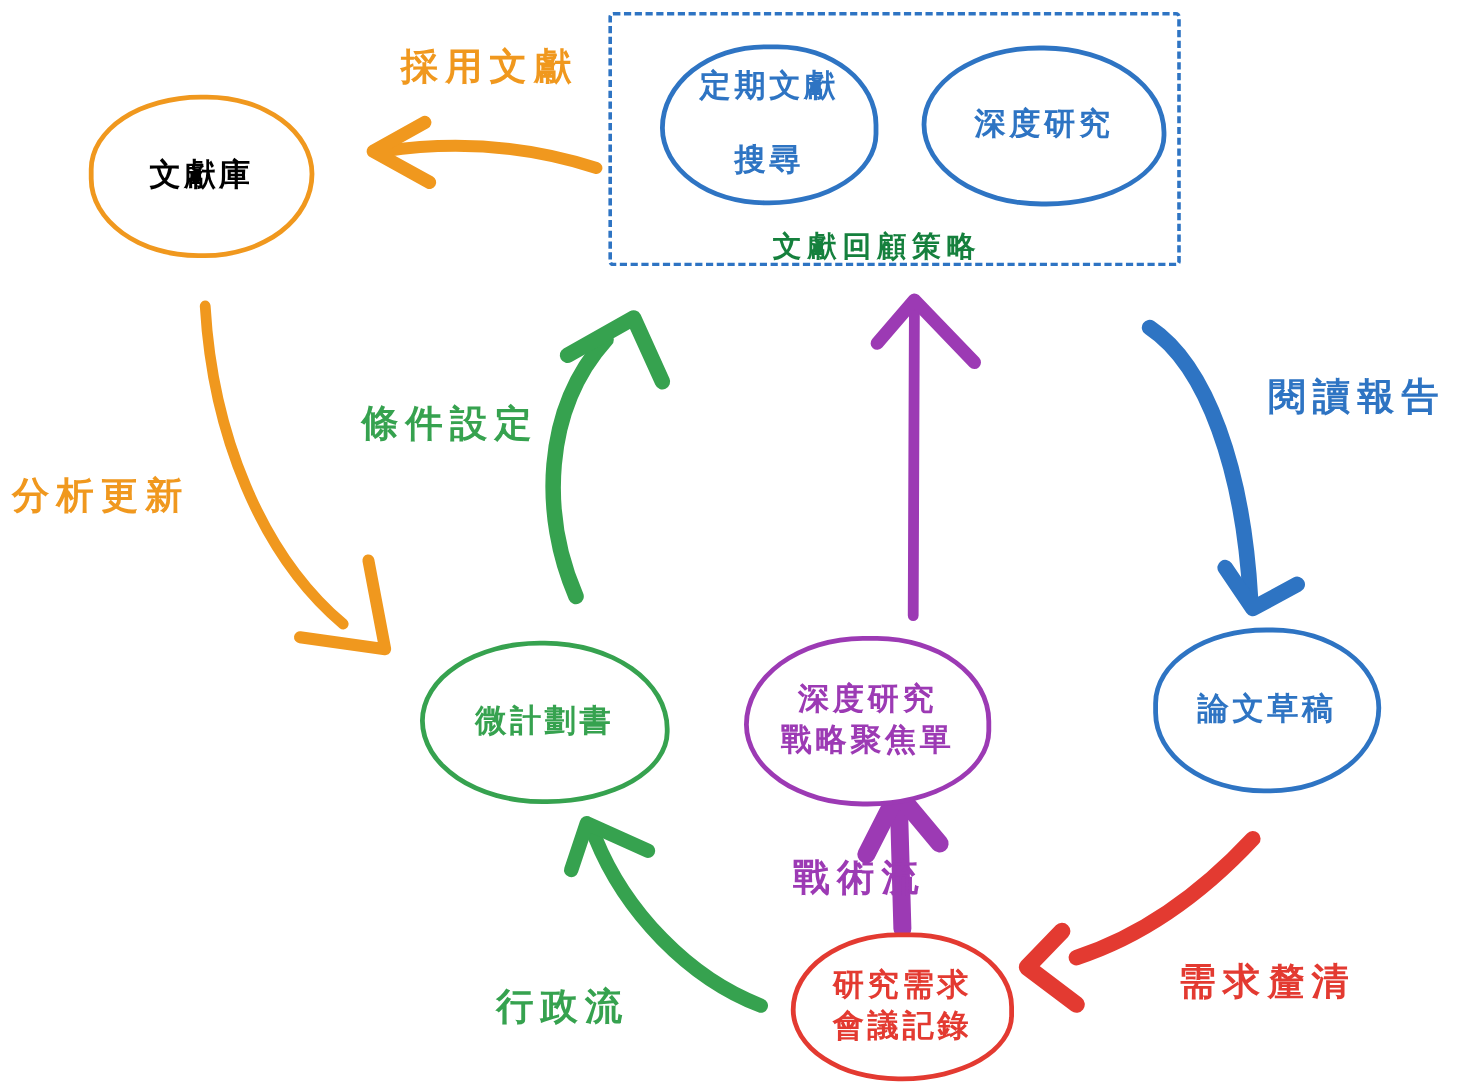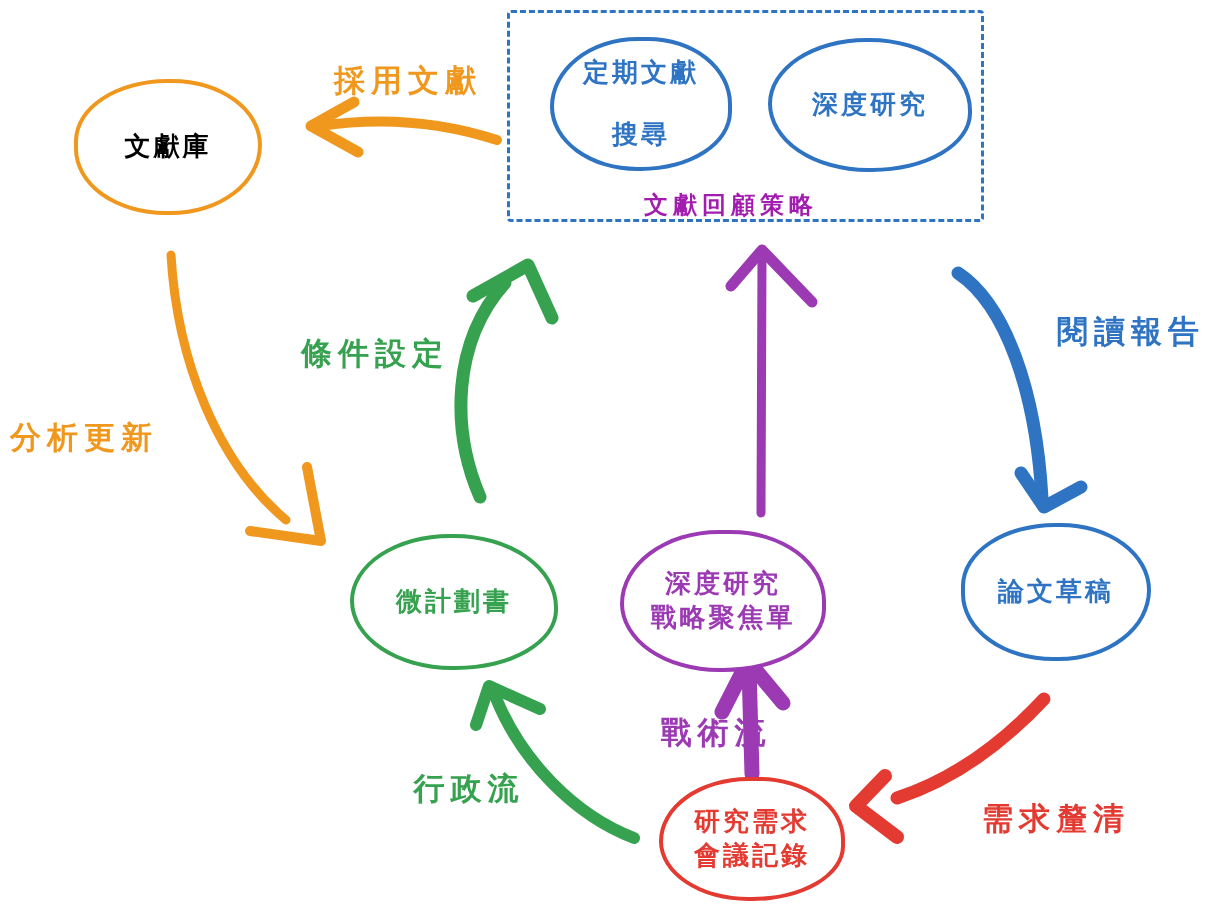--- a/index.html
+++ b/index.html
@@ -23,28 +23,28 @@
   .node.green{border:4px solid #36a24f;color:#36a24f;}
   .node.purple{border:4px solid #9c3ab4;color:#9c3ab4;}
   .node.red{border:4px solid #e33a31;color:#e33a31;}
   .r1{border-radius:50% 48% 52% 50% / 54% 52% 46% 50%;}
   .r2{border-radius:49% 51% 50% 50% / 50% 55% 45% 52%;}
   .r3{border-radius:51% 49% 50% 50% / 47% 50% 53% 50%;}
   .edge-label{
     position:absolute;transform:translate(-50%,-50%);white-space:nowrap;text-align:center;
     font-size:31px;font-weight:600;letter-spacing:6px;line-height:1.42;
   }
-  .edge-label.orange{color:#f0981e;margin-top:24px;}
+  .edge-label.orange{color:#f0981e;}
   .edge-label.blue{color:#2e74c3;}
   .edge-label.green{color:#36a24f;}
   .edge-label.purple{color:#9c3ab4;}
   .edge-label.red{color:#e33a31;}
   .box-caption{
     position:absolute;left:731px;top:205px;transform:translate(-50%,-50%);
-    color:#a21caf;font-size:24px;font-weight:600;letter-spacing:5px;white-space:nowrap;
+    color:#15803d;font-size:24px;font-weight:600;letter-spacing:5px;white-space:nowrap;
   }
 </style>
 </head>
 <body>
 
 <div class="canvas">
 
   <svg class="arrow-layer" viewBox="0 0 1223 907">
     <g stroke="#f0981e">
       <path stroke-width="10" d="M 497 140 C 438 121, 380 117, 320 126"></path>
@@ -122,15 +122,15 @@
 
 
   <div class="edge-label blue" style="left:1131px;top:331px;">閱讀報告</div>
 
   <div class="edge-label red" style="left:1056px;top:818px;">
     <div>需求釐清</div>
   </div>
 
   <div class="edge-label purple" style="left:716px;top:732px;">戰術流</div>
 
-  <div class="edge-label green" style="left:469px;top:788px;">行政流</div>
+  <div class="edge-label green" style="left:469px;top:839px;font-family:Liberation Serif, serif;">行政流</div>
 
 </div>
 
 </body></html>

